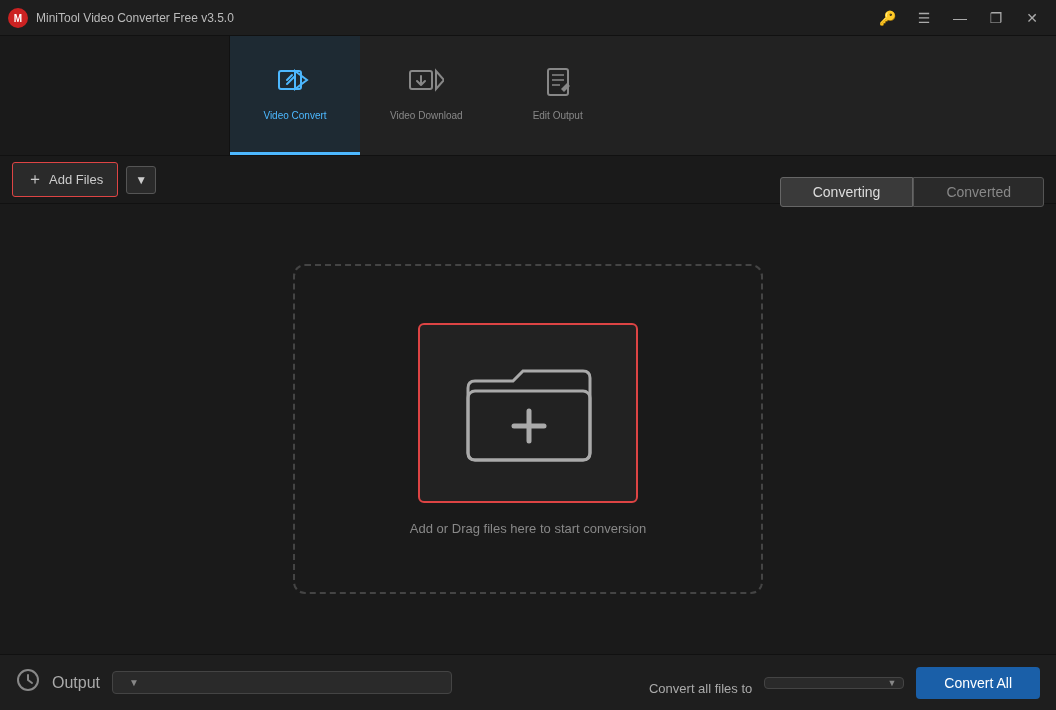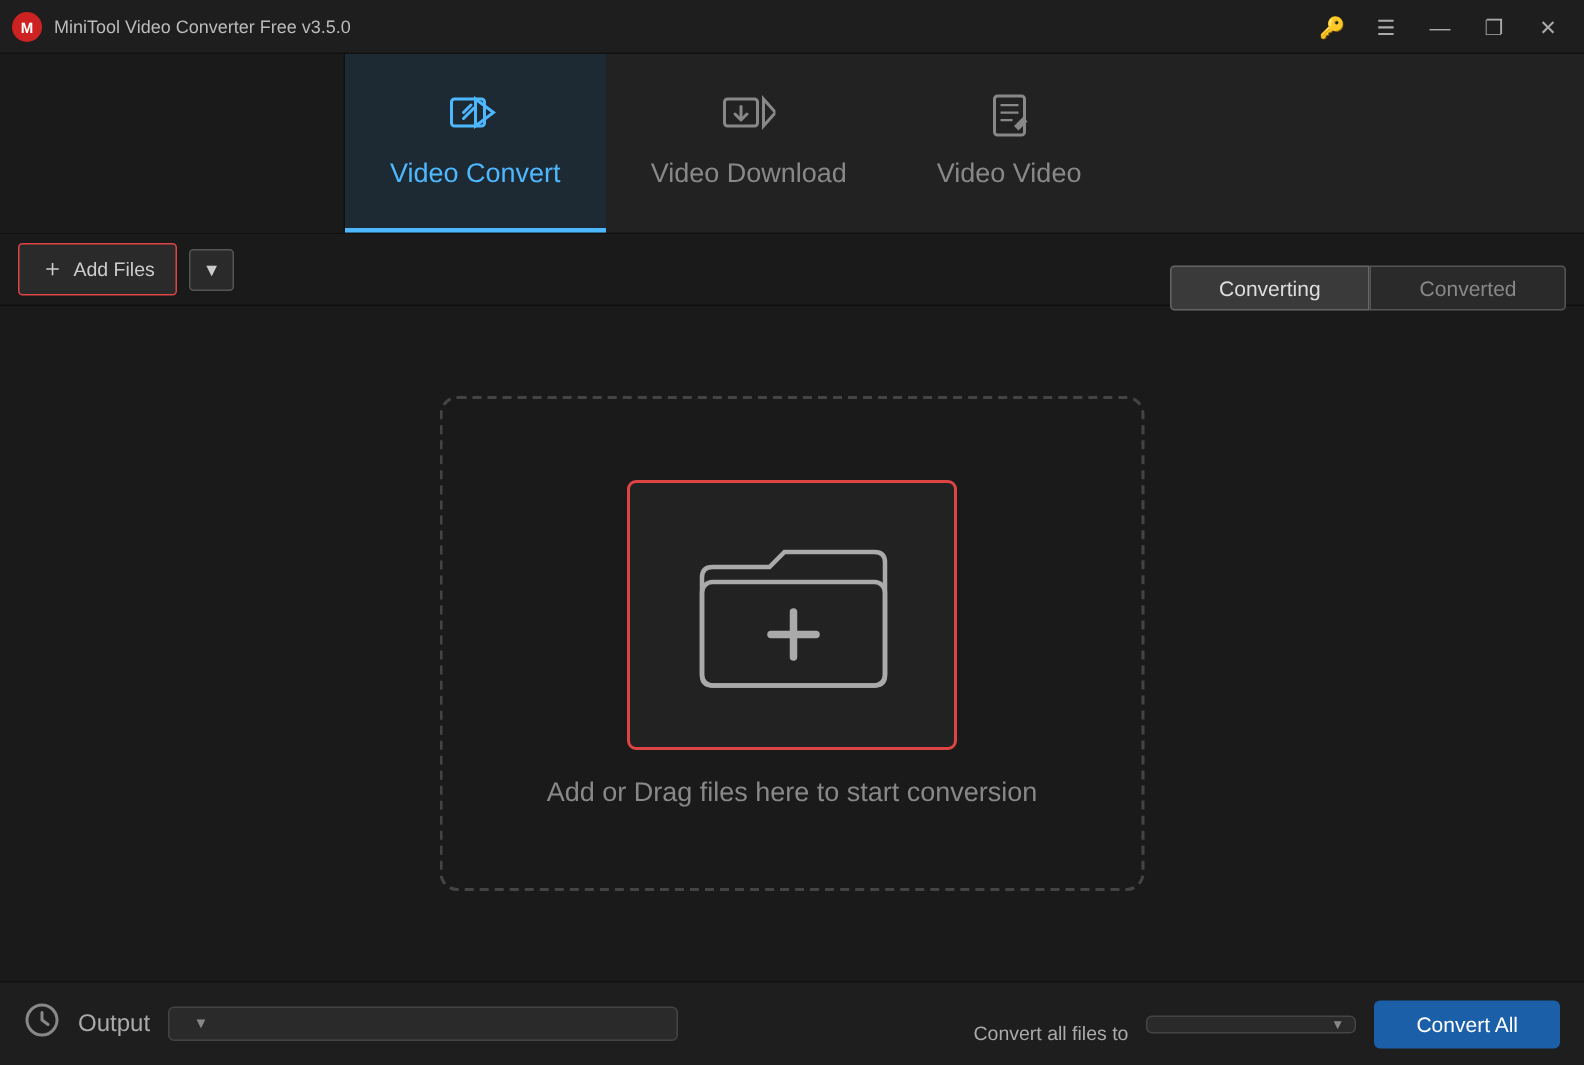--- a/index.html
+++ b/index.html
@@ -75,21 +75,21 @@
     }
     .nav-tab {
       display: flex;
       flex-direction: column;
       align-items: center;
       justify-content: center;
       gap: 8px;
       padding: 16px 30px;
       cursor: pointer;
       color: #888;
-      font-size: 18px;
+      font-size: 10px;
       border-bottom: 3px solid transparent;
       min-width: 130px;
       transition: color 0.2s;
     }
     .nav-tab.active {
       color: #4db8ff;
       border-bottom: 3px solid #4db8ff;
       background: #1e2a33;
     }
     .nav-tab-icon {
@@ -184,21 +184,21 @@
       background: #222;
     }
 
     #folder-icon-svg {
       width: 140px;
       height: 120px;
     }
 
     #drop-hint {
       margin-top: 18px;
-      font-size: 18px;
+      font-size: 13px;
       color: #888;
       text-align: center;
     }
 
     
     #status-bar {
       height: 56px;
       background: #1e1e1e;
       border-top: 1px solid #111;
       display: flex;
@@ -341,21 +341,21 @@
     <div class="nav-tab">
       <span class="nav-tab-icon">
         <svg width="36" height="30" viewBox="0 0 36 30" fill="none">
           <rect x="8" y="2" width="20" height="26" rx="2" stroke="#888" stroke-width="2" fill="none"></rect>
           <line x1="12" y1="8" x2="24" y2="8" stroke="#888" stroke-width="1.5"></line>
           <line x1="12" y1="13" x2="24" y2="13" stroke="#888" stroke-width="1.5"></line>
           <line x1="12" y1="18" x2="20" y2="18" stroke="#888" stroke-width="1.5"></line>
           <path d="M21 22 L27 16 L30 19 L24 25 Z" fill="#888"></path>
         </svg>
       </span>
-      <span>Video Video</span>
+      <span>Edit Output</span>
     </div>
 
   </div>
 </div>
 
 <div id="toolbar">
   <button id="add-files-btn">
     <span style="font-size:16px;color:#ccc;">＋</span>
     <span>Add Files</span>
   </button>

